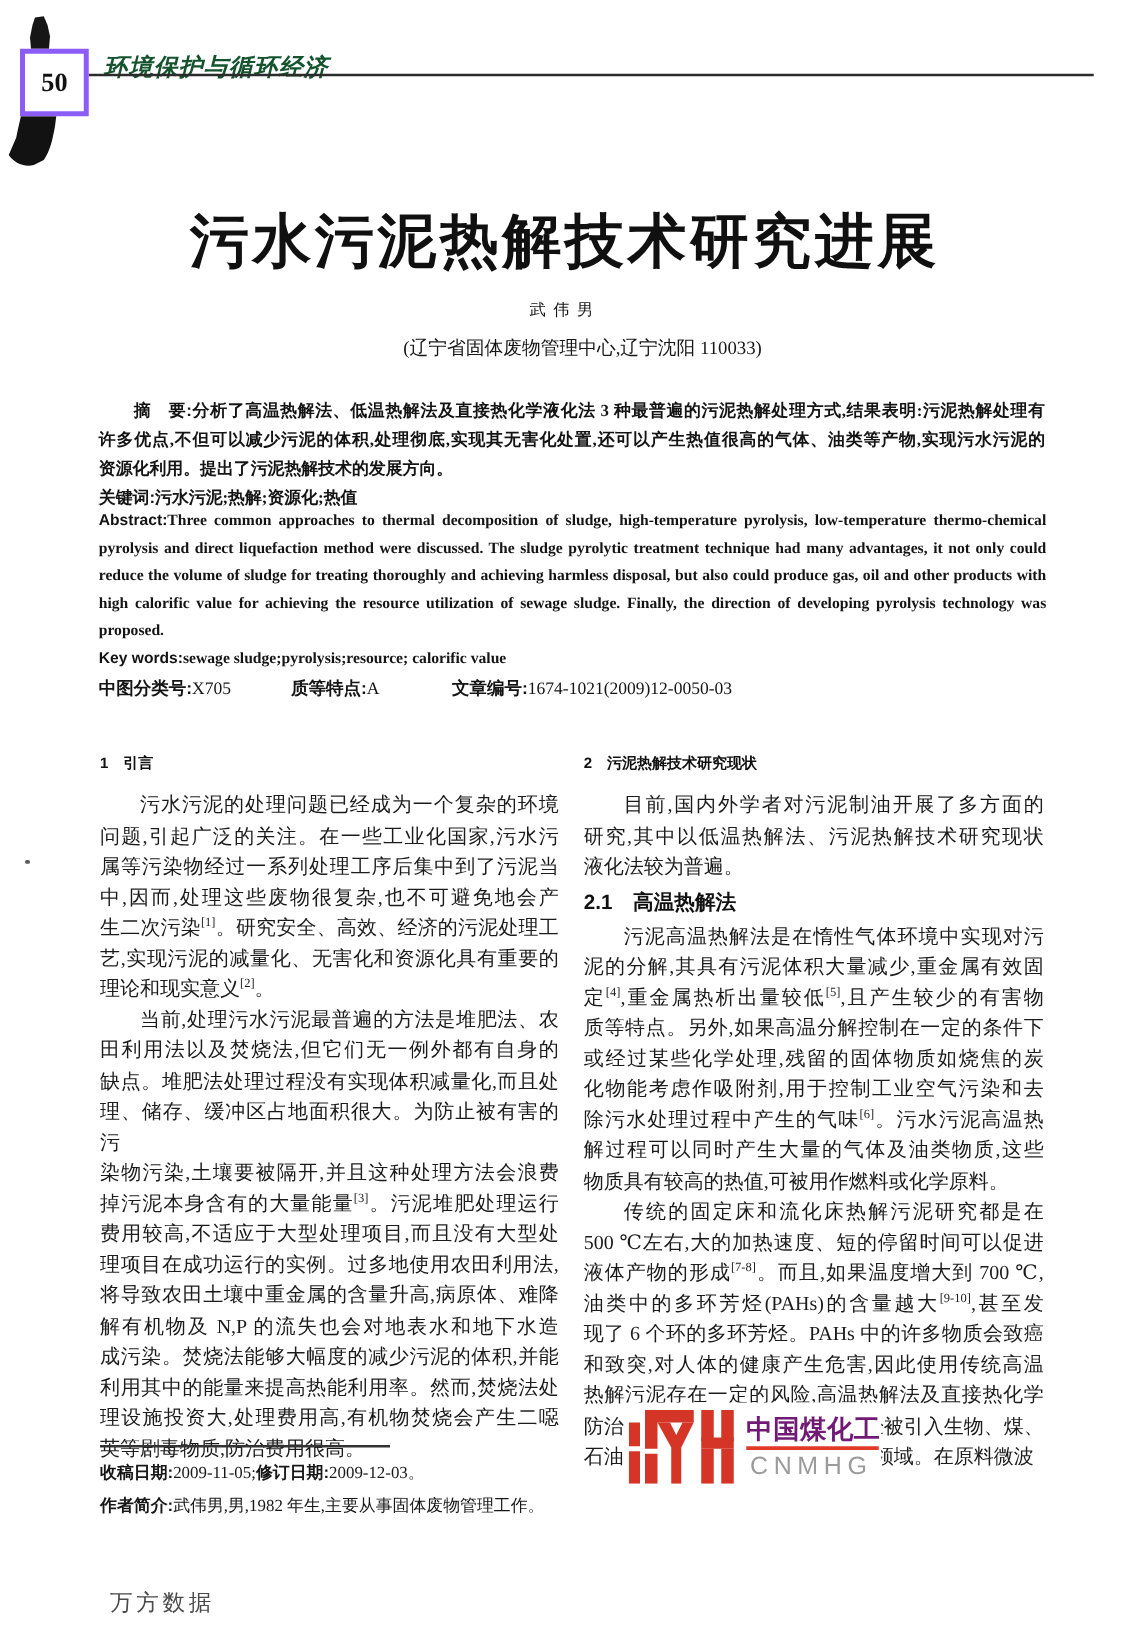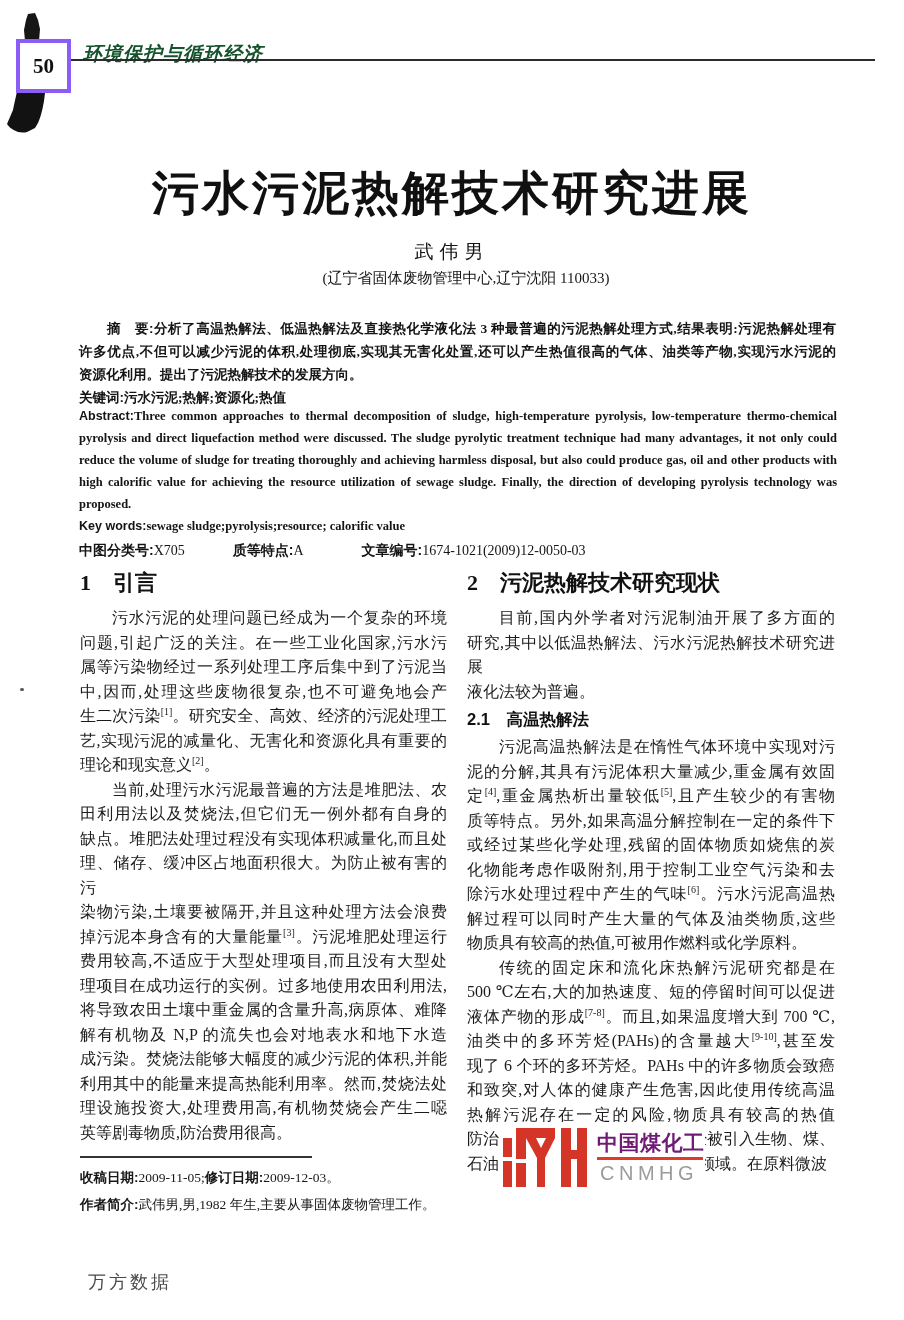--- a/index.html
+++ b/index.html
@@ -8,37 +8,37 @@
   .abs{position:absolute;}
   
   #page-box{left:16px;top:39px;width:47px;height:46px;border:4px solid #8b5cf6;display:flex;align-items:center;justify-content:center;
             font-family:"Liberation Serif",serif;font-weight:700;font-size:21px;color:#111;background:#fff;z-index:2;}
   #journal-name{left:83px;top:41px;font-family:"Liberation Sans","DejaVu Sans",sans-serif;font-style:italic;font-weight:700;
                 font-size:19px;letter-spacing:1px;color:#14532d;}
   #header-rule{left:62px;top:59px;width:813px;height:2px;background:#2b2b2b;}
   
   #article-title{left:0;right:0;top:162px;text-align:center;font-family:"Liberation Sans","DejaVu Sans",sans-serif;
                  font-weight:700;font-size:47px;letter-spacing:3px;color:#101010;}
-  #author{left:0;right:0;top:239px;text-align:center;font-size:19px;letter-spacing:6px;color:#151515;}
+  #author{left:0;right:0;top:239px;text-align:center;font-size:13px;letter-spacing:6px;color:#151515;}
   #affiliation{left:0;right:0;top:269px;text-align:center;font-size:15px;color:#161616;margin-left:28px;}
   
   #abs-cn{left:79px;top:317px;width:757px;}
   .aline{font-size:13.5px;line-height:23px;font-weight:700;text-align:justify;text-align-last:justify;color:#141414;}
   .aline.end{text-align-last:left;}
   .aline.indent{text-indent:28px;}
   #abs-en{left:79px;top:405px;width:758px;}
   .eline{font-size:12.5px;line-height:22px;text-align:justify;text-align-last:justify;color:#141414;font-weight:700;}
   .eline.end{text-align-last:left;}
   .cline{font-size:14px;line-height:26px;text-align:left;color:#141414;}
   .cline .blabel{font-size:14px;}
   
   #left-col{left:80px;top:570px;width:367px;}
   #right-col{left:467px;top:570px;width:368px;}
-  .sec-heading{font-family:Liberation Serif, serif;font-weight:700;font-size:22px;line-height:26px;
-               margin-bottom:10px;color:#111;}
+  .sec-heading{font-family:Liberation Sans, sans-serif;font-weight:700;font-size:12px;line-height:26px;
+               margin-bottom:10px;color:#111;margin-top:27px;}
   .sub-heading{font-family:"Liberation Sans","DejaVu Sans",sans-serif;font-weight:700;font-size:16.5px;line-height:24px;
                margin:3px 0 4px 0;color:#111;}
   .tline{font-size:16px;line-height:24.5px;text-align:justify;text-align-last:justify;color:#1b1b1b;}
   .tline.end{text-align-last:left;}
   .tline.indent{text-indent:32px;}
   sup{font-size:10px;line-height:0;}
   .blabel{font-weight:700;font-family:"Liberation Sans","DejaVu Sans",sans-serif;}
   .gap{display:inline-block;height:1px;}
   
   #footnote{left:80px;top:1156px;width:380px;}
@@ -126,21 +126,21 @@
         <div class="tline">利用其中的能量来提高热能利用率。然而,焚烧法处</div>
         <div class="tline">理设施投资大,处理费用高,有机物焚烧会产生二噁</div>
         <div class="tline end">英等剧毒物质,防治费用很高。</div>
       </div>
   </div>
 
   <div id="right-col" class="abs">
     <div class="sec-heading">2　污泥热解技术研究现状</div>
     <div>
         <div class="tline indent">目前,国内外学者对污泥制油开展了多方面的</div>
-        <div class="tline">研究,其中以低温热解法、污水污泥热解技术研究进展</div>
+        <div class="tline">研究,其中以低温热解法、污泥热解技术研究现状</div>
         <div class="tline end">液化法较为普遍。</div>
       </div>
     <div class="sub-heading">2.1　高温热解法</div>
     <div>
         <div class="tline indent">污泥高温热解法是在惰性气体环境中实现对污</div>
         <div class="tline">泥的分解,其具有污泥体积大量减少,重金属有效固</div>
         <div class="tline">定<sup>[4]</sup>,重金属热析出量较低<sup>[5]</sup>,且产生较少的有害物</div>
         <div class="tline">质等特点。另外,如果高温分解控制在一定的条件下</div>
         <div class="tline">或经过某些化学处理,残留的固体物质如烧焦的炭</div>
         <div class="tline">化物能考虑作吸附剂,用于控制工业空气污染和去</div>
@@ -148,21 +148,21 @@
         <div class="tline">解过程可以同时产生大量的气体及油类物质,这些</div>
         <div class="tline end">物质具有较高的热值,可被用作燃料或化学原料。</div>
       </div>
     <div>
         <div class="tline indent">传统的固定床和流化床热解污泥研究都是在</div>
         <div class="tline">500 ℃左右,大的加热速度、短的停留时间可以促进</div>
         <div class="tline">液体产物的形成<sup>[7-8]</sup>。而且,如果温度增大到 700 ℃,</div>
         <div class="tline">油类中的多环芳烃(PAHs)的含量越大<sup>[9-10]</sup>,甚至发</div>
         <div class="tline">现了 6 个环的多环芳烃。PAHs 中的许多物质会致癌</div>
         <div class="tline">和致突,对人体的健康产生危害,因此使用传统高温</div>
-        <div class="tline">热解污泥存在一定的风险,物质具有较高的热值</div>
+        <div class="tline">热解污泥存在一定的风险,高温热解法及直接热化学</div>
         <div class="tline">防治费用很高。目前微波技术已经被引入生物、煤、</div>
         <div class="tline end">石油<span class="gap" style="width: 200px;"></span>领域。在原料微波</div>
       </div>
   </div>
 
   <div id="footnote" class="abs">
     <div id="footnote-divider"></div>
     <div>
         <div class="fline end"><span class="blabel">收稿日期:</span>2009-11-05;<span class="blabel">修订日期:</span>2009-12-03。</div>
         <div class="fline end"><span class="blabel">作者简介:</span>武伟男,男,1982 年生,主要从事固体废物管理工作。</div>

